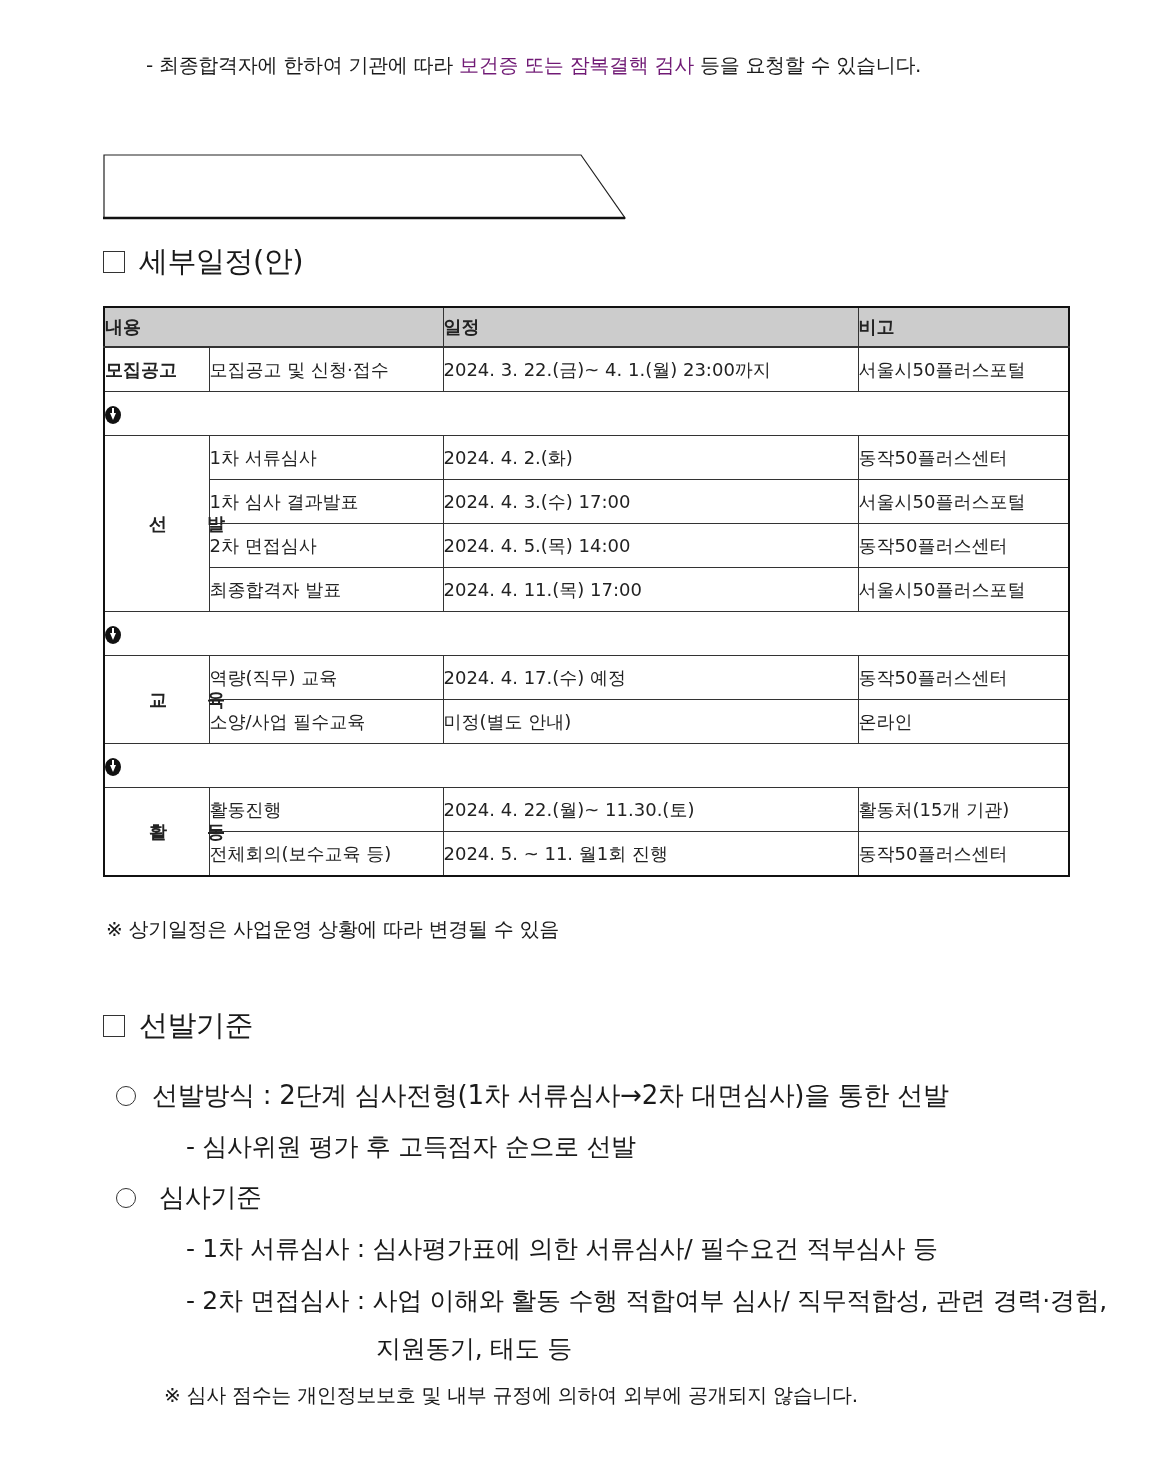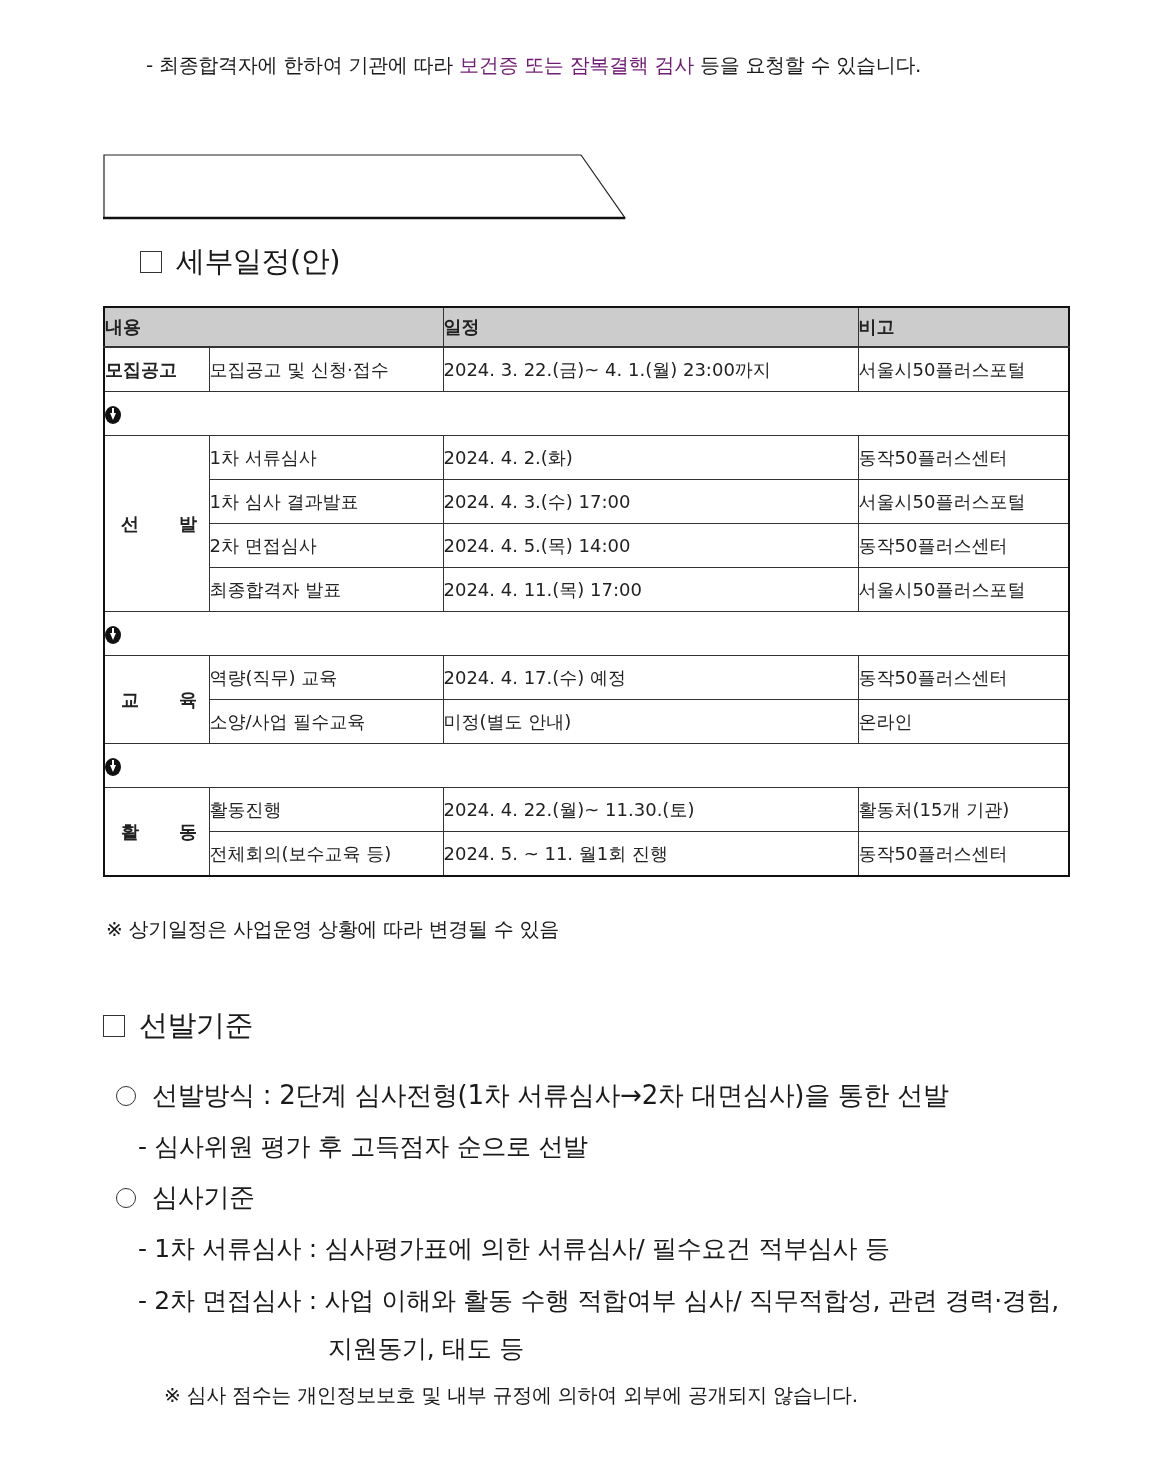--- a/index.html
+++ b/index.html
@@ -39,21 +39,21 @@
   table.sched td, table.sched th {
     border: 1px solid #333; text-align: left; vertical-align: middle;
     padding: 0; white-space: nowrap; color: #222;
   }
   table.sched th {
     background: #cccccc; font-weight: bold; height: 38px; font-size: 18px;
     border-bottom: 2px solid #333;
   }
   table.sched td { height: 43px; }
   table.sched td.cat { font-weight: bold; font-size: 18px; }
-  table.sched td.cat-spread { letter-spacing: 40px; padding-left: 16px; font-weight: bold; }
+  table.sched td.cat-spread { letter-spacing: 40px; padding-left: 44px; font-weight: bold; }
   table.sched tr.arrow-row td { height: 43px; }
   .down-arrow {
     display: inline-block; width: 16px; height: 18px; border-radius: 50%;
     background: #111; position: relative; vertical-align: middle;
   }
   .down-arrow::after {
     content: ""; position: absolute; left: 5px; top: 7px; width: 0; height: 0;
     border-left: 3px solid transparent; border-right: 3px solid transparent;
     border-top: 7px solid #fff;
   }
@@ -64,37 +64,37 @@
   .notice {
     font-size: 20px; white-space: nowrap; letter-spacing: -0.3px;
   }
   .circle-item {
     font-size: 26px; white-space: nowrap; display: flex; align-items: center; letter-spacing: -0.3px;
   }
   .circle {
     display: inline-block; width: 20px; height: 20px; border: 1.5px solid #333; border-radius: 50%;
     margin-right: 16px; box-sizing: border-box;
   }
-  .dash-item { font-size: 25px; white-space: nowrap; letter-spacing: -0.3px; }
+  .dash-item { font-size: 25px; white-space: nowrap; letter-spacing: -0.3px; margin-left: 48px; }
 </style>
 </head>
 <body>
 
 <div class="abs top-note">
   <span>- 최종합격자에 한하여 기관에 따라 </span><span class="hl">보건증 또는 잠복결핵 검사</span><span> 등을 요청할 수 있습니다.</span>
 </div>
 
 <div class="abs section-box">
   <svg width="524" height="66">
     <path d="M1 1 L478 1 L522 64 L1 64 Z" fill="#fff" stroke="#222" stroke-width="1.2"></path>
     <line x1="0" y1="64" x2="522" y2="64" stroke="#111" stroke-width="2.5"></line>
   </svg>
 </div>
 
-<div class="abs sub-heading" style="left:103px; top:242px;margin-left:37px;">
+<div class="abs sub-heading" style="left:103px; top:242px;">
   <span class="sq-box"></span>
   <span>세부일정(안)</span>
 </div>
 
 <table class="sched">
   <colgroup>
     <col style="width:105px">
       <col style="width:234px">
       <col style="width:415px">
       <col style="width:211px">
@@ -176,21 +176,21 @@
   <span>선발기준</span>
 </div>
 
 <div class="abs circle-item" style="left:116px; top:1078px;">
   <span class="circle"></span>
   <span>선발방식 : 2단계 심사전형(1차 서류심사→2차 대면심사)을 통한 선발</span>
 </div>
 
 <div class="abs dash-item" style="left:138px; top:1130px;">- 심사위원 평가 후 고득점자 순으로 선발</div>
 
-<div class="abs circle-item" style="left:116px; top:1180px;">
+<div class="abs circle-item" style="left:116px; top:1180px;gap:7px;">
   <span class="circle"></span>
   <span>심사기준</span>
 </div>
 
 <div class="abs dash-item" style="left:138px; top:1232px;">- 1차 서류심사 : 심사평가표에 의한 서류심사/ 필수요건 적부심사 등</div>
 <div class="abs dash-item" style="left:138px; top:1284px;">- 2차 면접심사 : 사업 이해와 활동 수행 적합여부 심사/ 직무적합성, 관련 경력·경험,</div>
 <div class="abs dash-item" style="left:328px; top:1332px;">지원동기, 태도 등</div>
 
 <div class="abs notice" style="left:164px; top:1382px;">※ 심사 점수는 개인정보보호 및 내부 규정에 의하여 외부에 공개되지 않습니다.</div>
 

